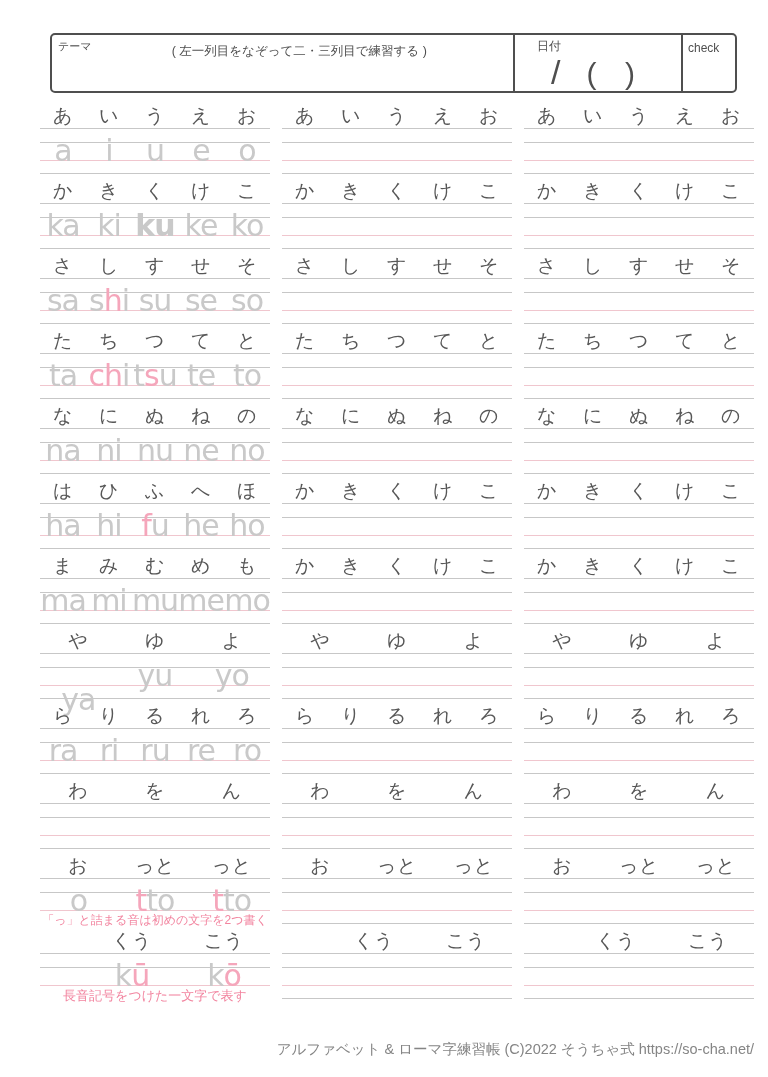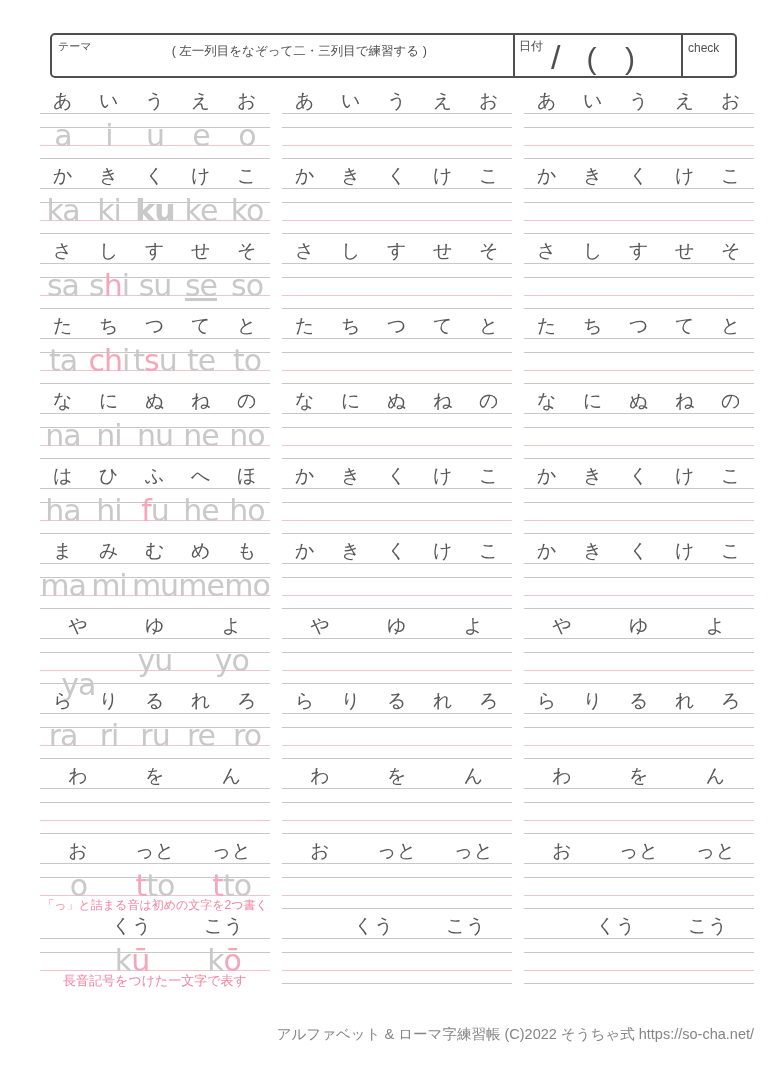--- a/index.html
+++ b/index.html
@@ -18,35 +18,35 @@
     width:768px;height:1077px;
     font-family:"Liberation Sans","DejaVu Sans",sans-serif;
     color:var(--ink);
     position:relative;
     overflow:hidden;
   }
   .page{padding:33px 14px 0 40px;}
 
   
   .hd{
-    margin-left:10px;margin-right:17px;height:45px;
+    margin-left:10px;margin-right:17px;height:60px;
     border:2px solid var(--ink);border-radius:5px;
     display:flex;align-items:stretch;
   }
   .hd-main{flex:1;display:flex;position:relative;padding:3px 6px;}
   .hd-theme{font-size:11px;color:var(--ink);padding-top:1px;white-space:nowrap;}
   .hd-titles{flex:1;text-align:center;padding-top:2px;}
   .hd-title{font-size:17px;letter-spacing:0px;color:var(--ink);white-space:nowrap;}
   .hd-sub{font-size:12.5px;margin-top:3px;color:var(--ink);white-space:nowrap;}
   .hd-date{
     width:168px;border-left:2px solid var(--ink);position:relative;
     display:flex;align-items:flex-end;justify-content:center;gap:26px;
     padding-bottom:2px;
   }
-  .hd-date-label{position:absolute;top:3px;left:4px;font-size:12px;}
+  .hd-date-label{position:absolute;top:3px;left:22px;font-size:12px;}
   .hd-slash{font-size:34px;line-height:1;}
   .hd-paren{font-size:30px;line-height:1;letter-spacing:10px;}
   .hd-check{width:54px;border-left:2px solid var(--ink);padding:3px 0 0 5px;}
   .hd-check-label{font-size:12px;}
 
   
   .grid{margin-top:13px;}
   .prow{
     display:grid;grid-template-columns:repeat(3,1fr);column-gap:12px;
     height:75px;
@@ -227,21 +227,21 @@
           </div>
           <div class="write-area">
             <div class="ln l-top"></div>
             <div class="ln l-x"></div>
             <div class="ln l-base"></div>
             <div class="ln l-bot"></div>
             <div class="trace-row">
               <span class="tcell" style="flex: 1 1 0%;"><span class="tseg">sa</span></span>
               <span class="tcell" style="flex: 1 1 0%;"><span class="tseg">s</span><span class="tseg pink">h</span><span class="tseg">i</span></span>
               <span class="tcell" style="flex: 1 1 0%;"><span class="tseg">su</span></span>
-              <span class="tcell" style="flex: 1 1 0%; text-decoration: underline;"><span class="tseg">se</span></span>
+              <span class="tcell" style="flex: 1 1 0%;"><span class="tseg">se</span></span>
               <span class="tcell" style="flex: 1 1 0%;"><span class="tseg">so</span></span>
             </div>
           </div>
         </div>
         <div class="pcol">
           <div class="kana-row">
             <span class="kcell" style="flex: 1 1 0%;">さ</span>
             <span class="kcell" style="flex: 1 1 0%;">し</span>
             <span class="kcell" style="flex: 1 1 0%;">す</span>
             <span class="kcell" style="flex: 1 1 0%;">せ</span>

